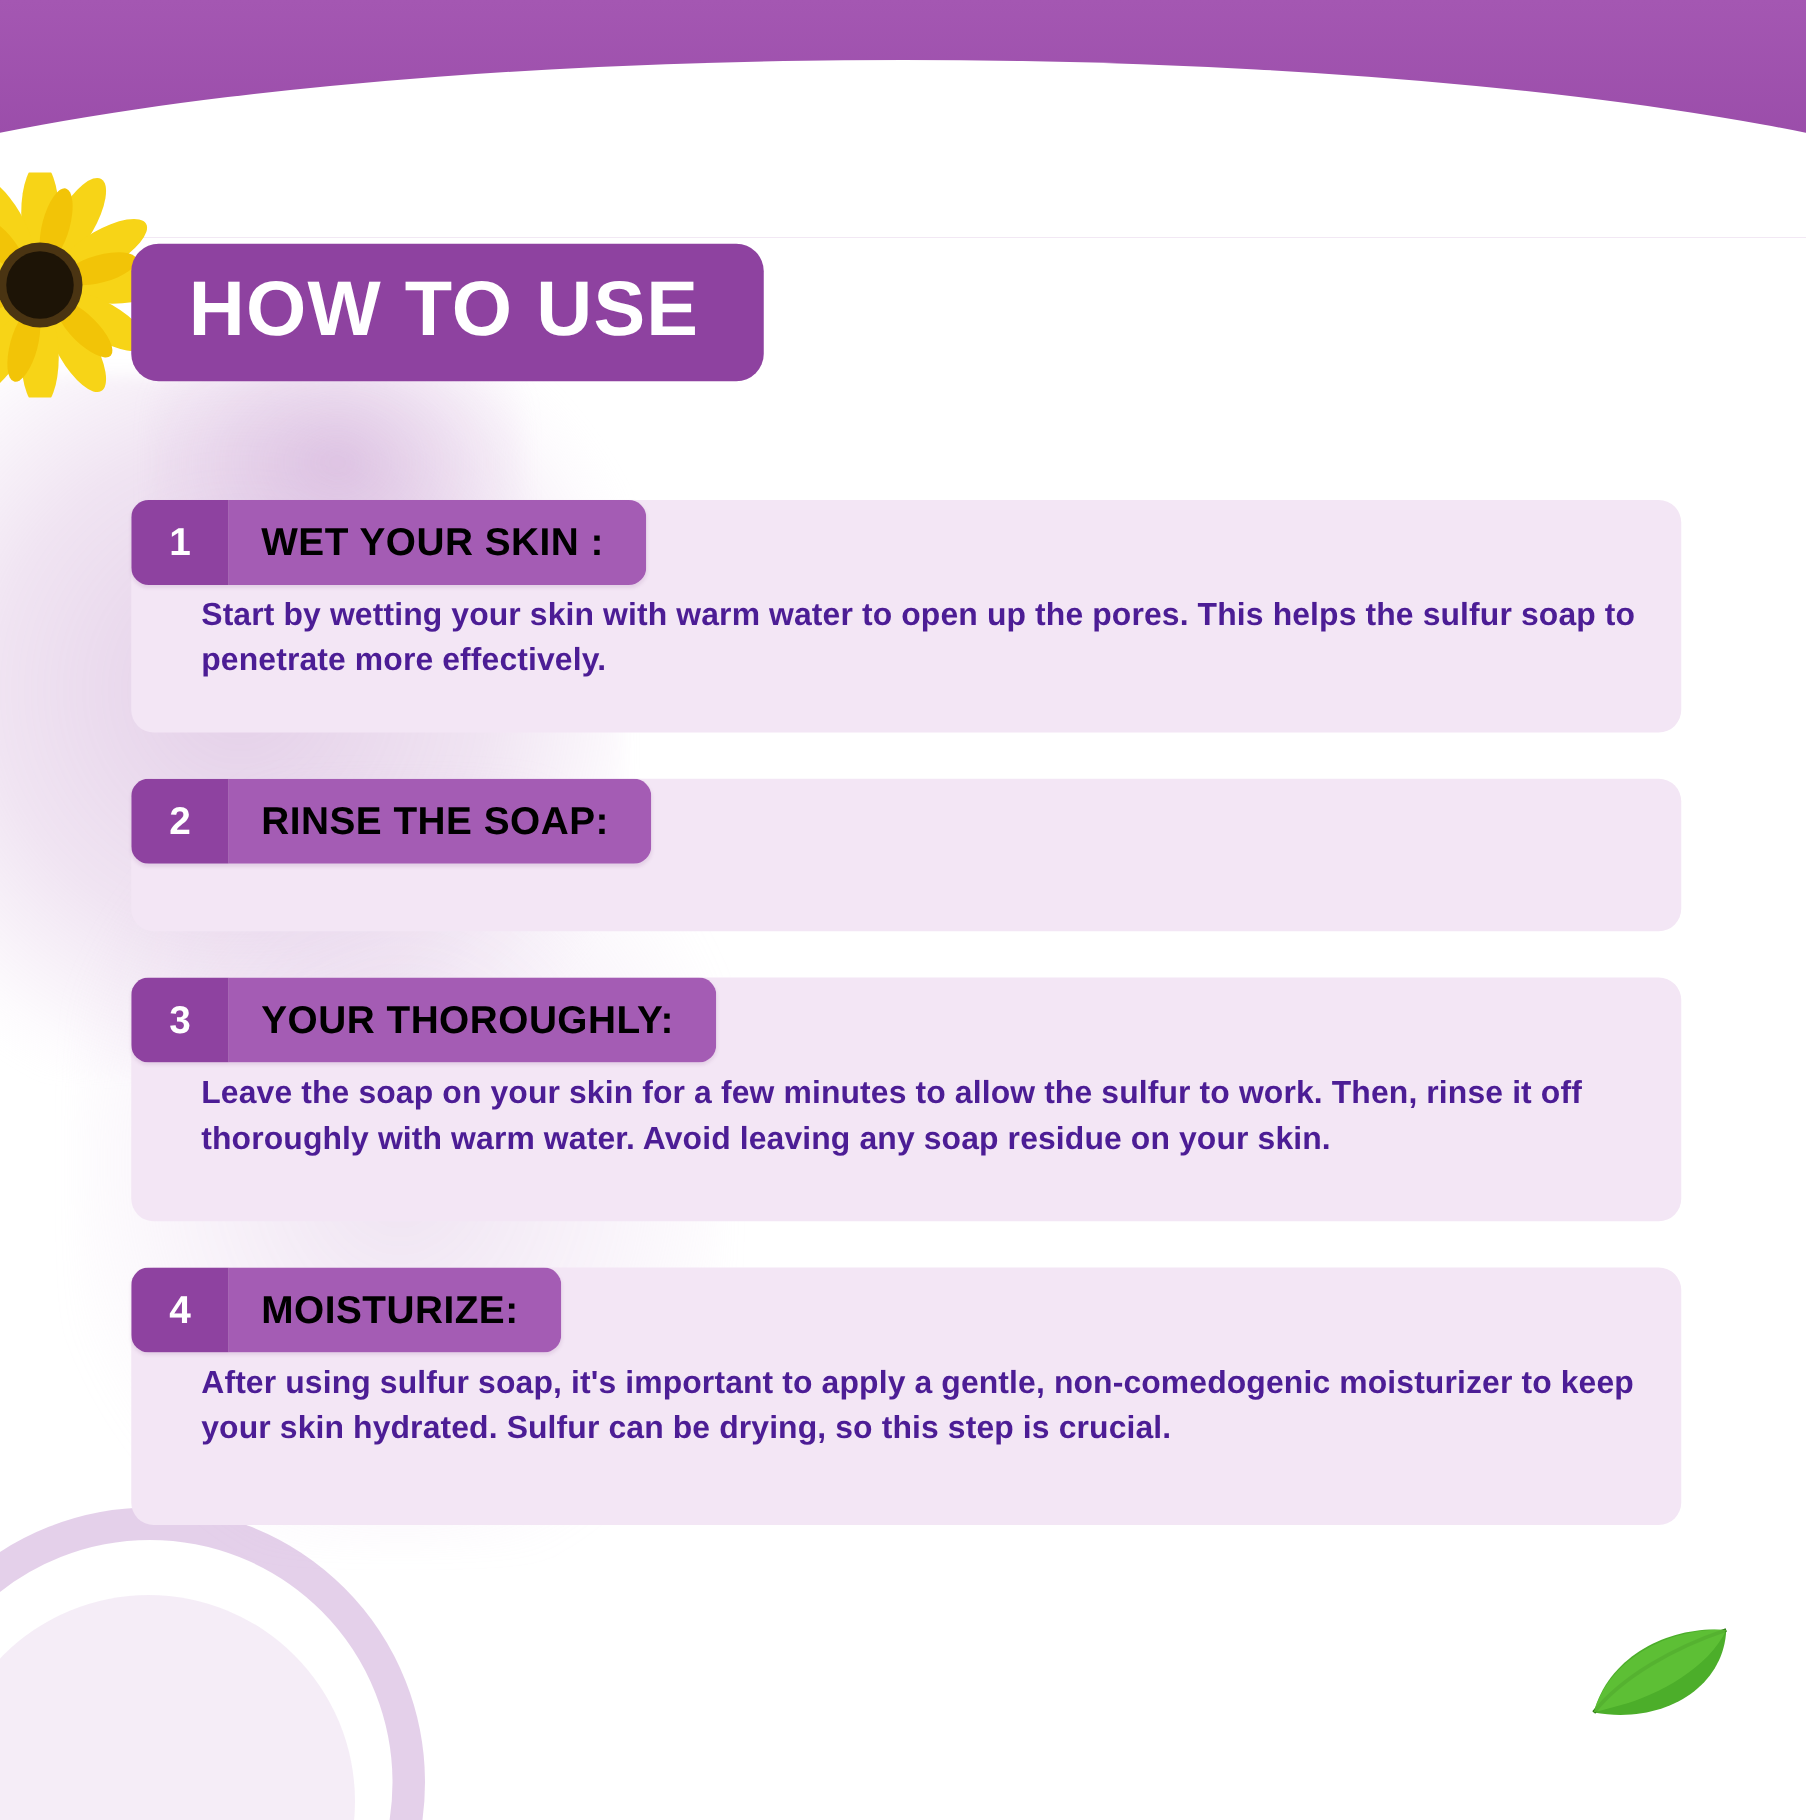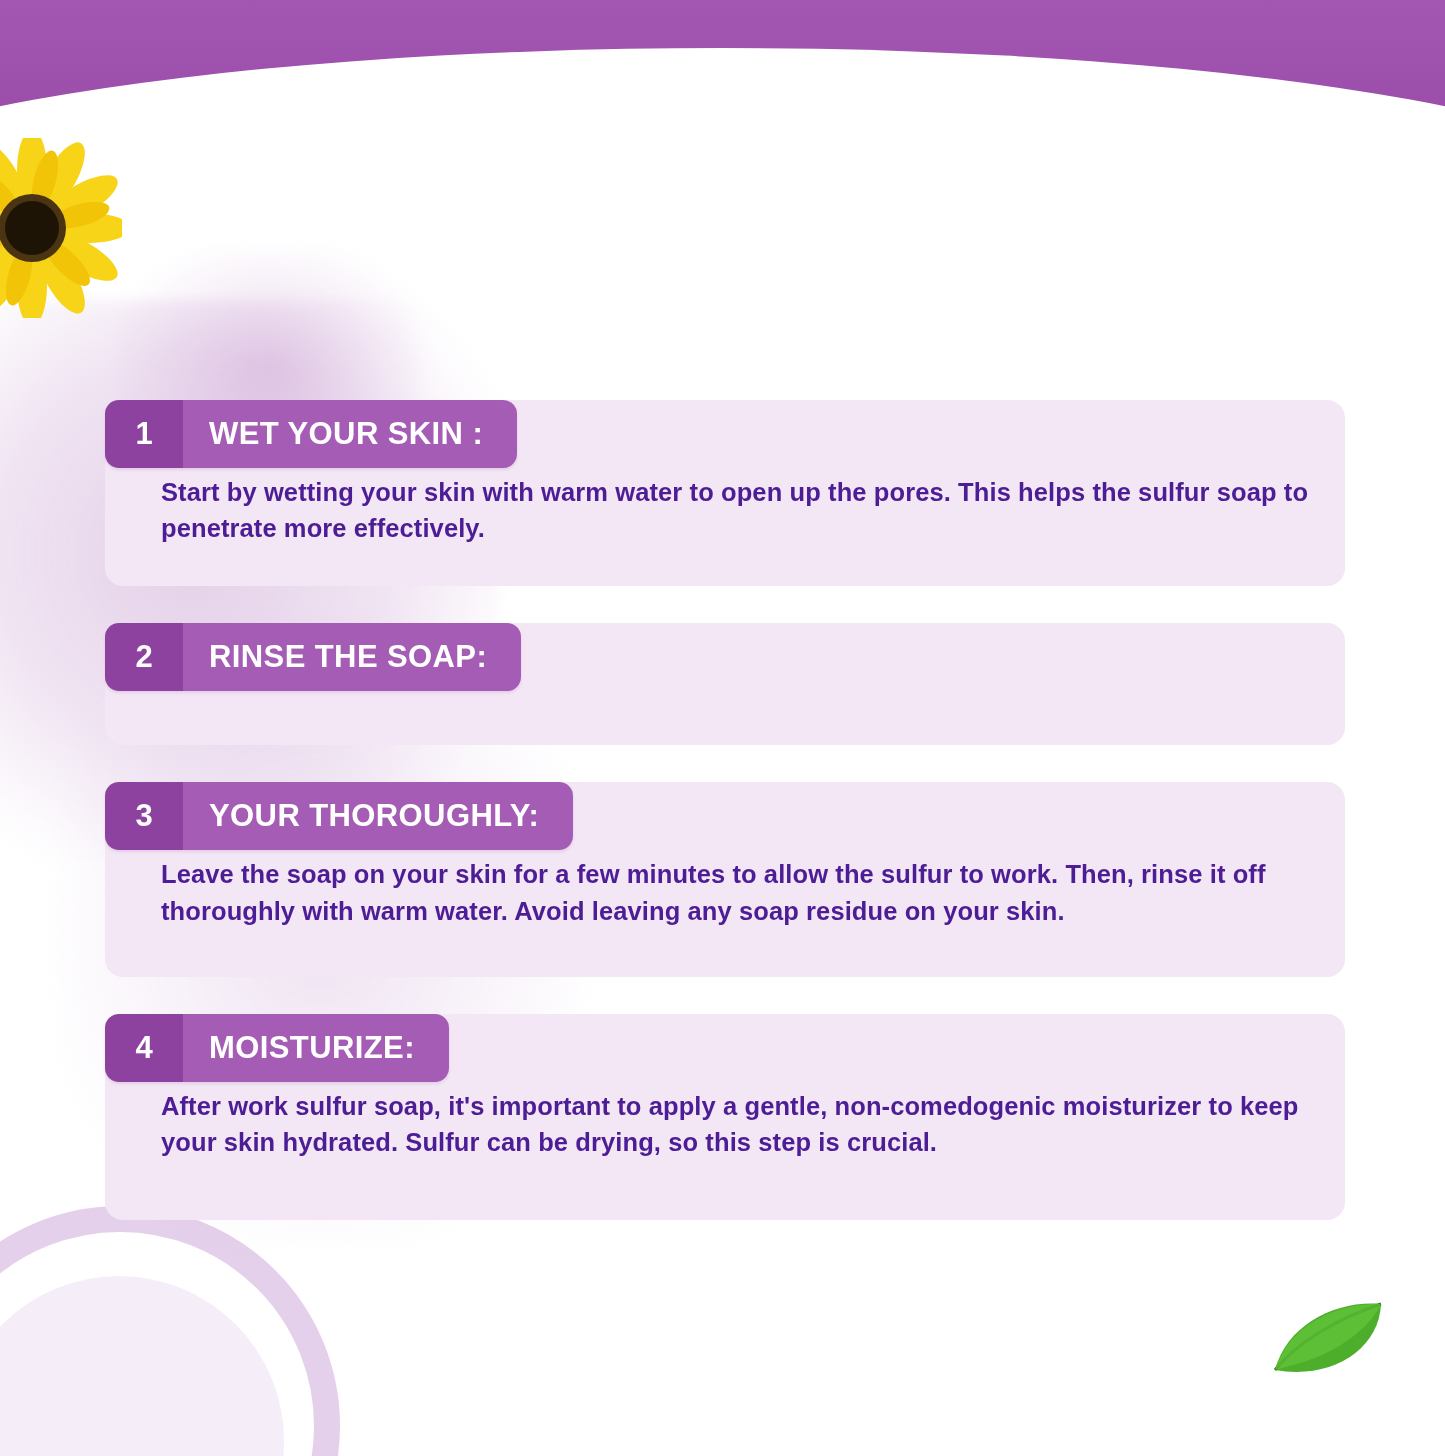--- a/index.html
+++ b/index.html
@@ -178,21 +178,21 @@
     font-size: 31px;
     font-weight: bold;
     min-width: 78px;
     display: flex;
     align-items: center;
     justify-content: center;
     padding: 16px 10px;
   }
   .step-title {
     background: #a45cb4;
-    color: #ffffff;
+    color: #000000;
     font-size: 31px;
     font-weight: bold;
     letter-spacing: 0.4px;
     display: flex;
     align-items: center;
     padding: 16px 34px 16px 26px;
     white-space: nowrap;
   }
 
   .step-body {
@@ -261,20 +261,23 @@
   <div class="leaf">
     <svg viewBox="0 0 120 90" width="120" height="90" aria-hidden="true">
       <path d="M8 76 C 20 30, 70 6, 114 10 C 112 56, 64 86, 8 76 Z" fill="#4cae2a"></path>
       <path d="M8 76 C 30 48, 72 24, 114 10" stroke="#2f7d17" stroke-width="3" fill="none"></path>
       <path d="M8 76 C 22 30, 72 8, 114 10 C 100 40, 60 62, 30 70 Z" fill="#63c43a" opacity="0.75"></path>
     </svg>
   </div>
 
   <div class="content">
 
+    <div class="title-pill">
+      <h1>HOW TO USE</h1>
+    </div>
 
     <div class="steps">
 
       <div class="step s1">
         <div class="step-head">
           <div class="step-num">1</div>
           <div class="step-title">WET YOUR SKIN :</div>
         </div>
         <div class="step-body">Start by wetting your skin with warm water to open up the pores. This helps the sulfur soap to penetrate more effectively.</div>
       </div>
@@ -292,18 +295,18 @@
           <div class="step-title">YOUR THOROUGHLY:</div>
         </div>
         <div class="step-body">Leave the soap on your skin for a few minutes to allow the sulfur to work. Then, rinse it off thoroughly with warm water. Avoid leaving any soap residue on your skin.</div>
       </div>
 
       <div class="step s4">
         <div class="step-head">
           <div class="step-num">4</div>
           <div class="step-title">MOISTURIZE:</div>
         </div>
-        <div class="step-body">After work sulfur soap, it's important to apply a gentle, non-comedogenic moisturizer to keep your skin hydrated. Sulfur can be drying, so this step is crucial.</div>
+        <div class="step-body">After using sulfur soap, it's important to apply a gentle, non-comedogenic moisturizer to keep your skin hydrated. Sulfur can be drying, so this step is crucial.</div>
       </div>
 
     </div>
   </div>
 </div>
 
 </body></html>

